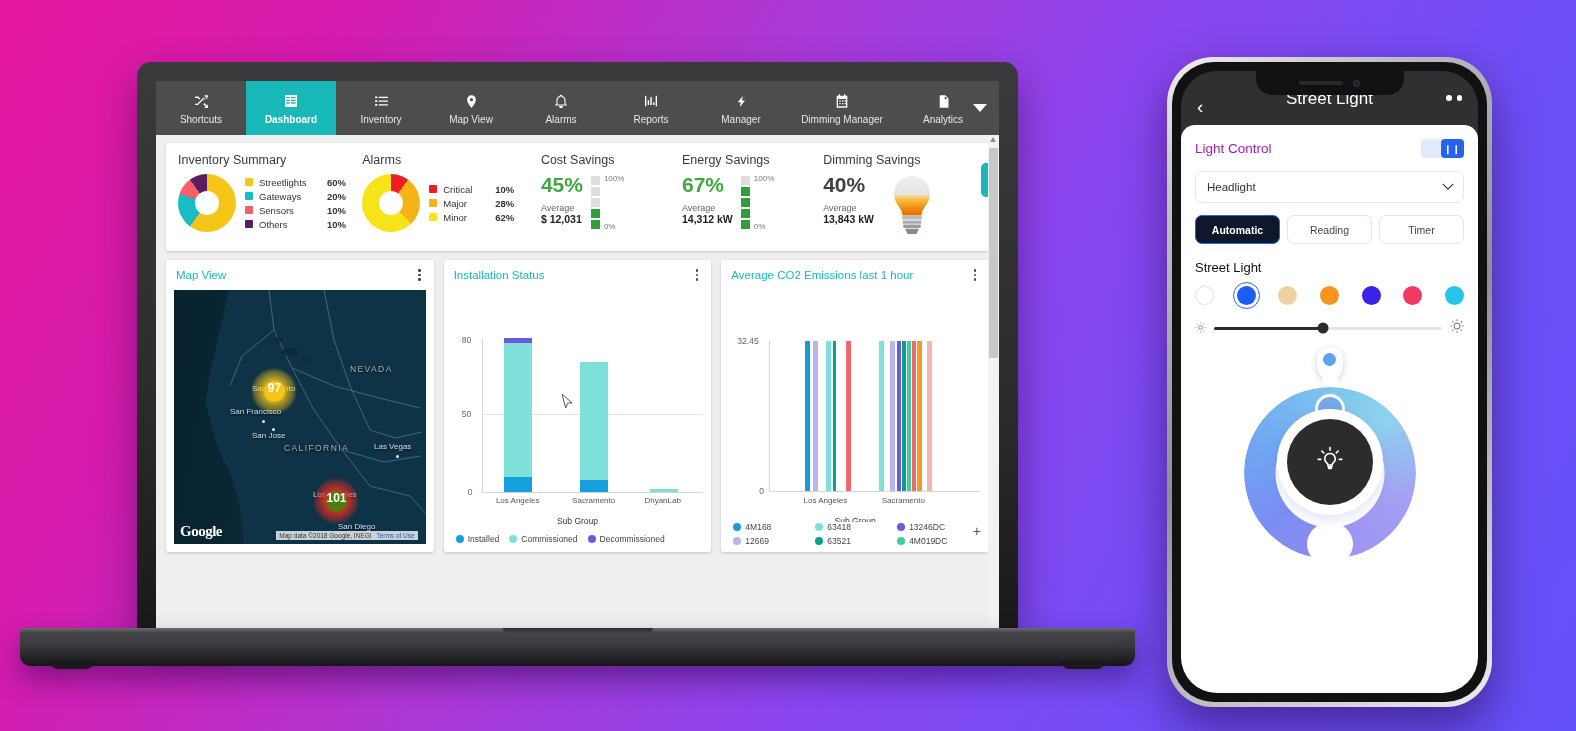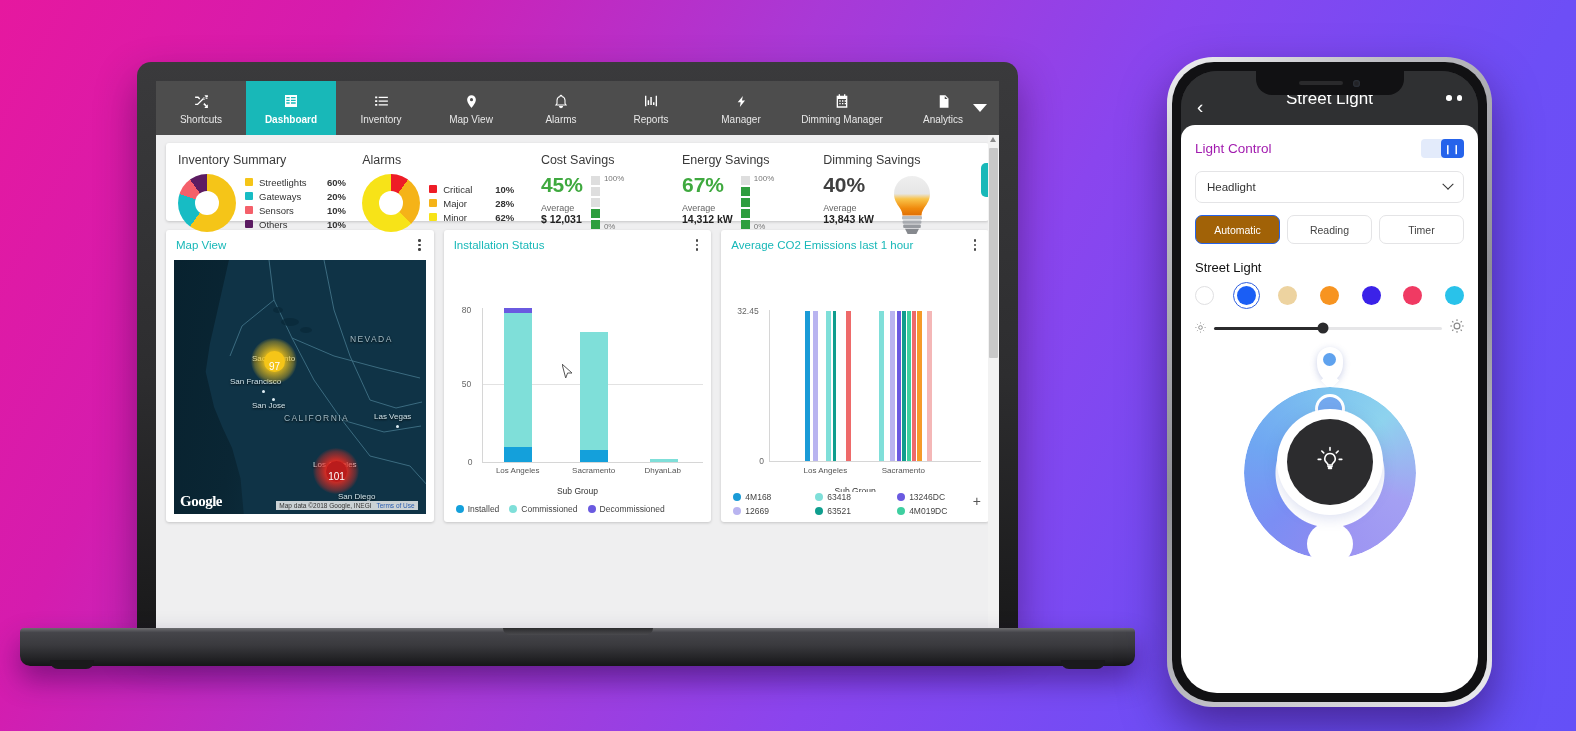--- a/index.html
+++ b/index.html
@@ -40,21 +40,21 @@
   .nav-ico { height:19px; display:flex; align-items:center; justify-content:center; }
   .nav-ico svg { fill:#fff; }
   .nav-caret { position:absolute; right:12px; top:50%; transform:translateY(-50%);
     width:0;height:0;border-left:7px solid transparent;border-right:7px solid transparent;border-top:8px solid #fff; }
 
   
   .page { background:#efeff0; height:497px; padding:8px 10px 0 10px; position:relative; overflow:hidden; }
   .card { background:#fff; border-radius:3px; box-shadow:0 1px 3px rgba(0,0,0,.18); }
 
   
-  .summary { display:flex; height:78px; padding:10px 6px 8px 12px; margin-bottom:9px; }
+  .summary { display:flex; height:108px; padding:10px 6px 8px 12px; margin-bottom:9px; }
   .sum-col { padding-right:8px; }
   .sum-title { font-size:12.5px; color:#3a3a3a; margin-bottom:7px; }
   .sum-body { display:flex; align-items:center; gap:9px; }
   .legend-rows { display:flex; flex-direction:column; gap:3px; }
   .lrow { display:flex; align-items:center; gap:6px; font-size:9.5px; color:#333; }
   .lsw { width:8px; height:8px; border-radius:1px; flex:none; }
   .lname { width:62px; }
   .lval { font-weight:bold; }
   .donut { width:58px; height:58px; border-radius:50%; position:relative; flex:none; }
   .donut:after{ content:""; position:absolute; inset:17px; background:#fff; border-radius:50%; }
@@ -84,22 +84,22 @@
   .kebab i { width:2.5px; height:2.5px; background:#444; border-radius:50%; display:block; }
   .w-body { flex:1; position:relative; overflow:hidden; }
 
   
   .map { position:absolute; inset:0 8px 8px 8px; background:#0f3346; overflow:hidden; }
   .map-water { position:absolute; left:0; top:0; width:42%; height:100%;
     background:linear-gradient(100deg,#08222f 0%,#0a2634 60%,#0d2e3e 100%); }
   .mlbl { position:absolute; color:#cfe3ea; font-size:8px; text-shadow:0 1px 2px #000; }
   .mlbl.big { font-size:8.5px; letter-spacing:1.4px; color:#9fb9c4; }
   .mdot { position:absolute; width:3px;height:3px;background:#dfeef4;border-radius:50%; }
-  .cluster { position:absolute; border-radius:50%; display:flex; align-items:flex-end; justify-content:center;
-    color:#fff; font-size:10px; font-weight:normal; }
+  .cluster { position:absolute; border-radius:50%; display:flex; align-items:flex-start; justify-content:center;
+    color:#fff; font-size:12px; font-weight:bold; }
   .cl-halo { position:absolute; border-radius:50%; }
   .gmark { position:absolute; left:6px; bottom:4px; color:#fff; font-size:15px; font-weight:bold; letter-spacing:-.5px;
     font-family:"Liberation Serif", serif; }
   .mattrib { position:absolute; right:8px; bottom:4px; background:rgba(245,245,245,.82); color:#333;
     font-size:6.5px; padding:1px 3px; }
 
   
   .chart { position:absolute; inset:0; }
   .ytick { position:absolute; right:0; transform:translateY(-50%); font-size:8.5px; color:#666; }
   .xtick { position:absolute; transform:translateX(-50%); font-size:8px; color:#555; white-space:nowrap; }
@@ -149,21 +149,21 @@
   .toggle { width:43px; height:19px; background:#e3ebfb; border-radius:4px; display:flex; justify-content:flex-end; cursor:pointer; }
   .toggle-knob { width:23px; height:19px; background:#2563eb; border-radius:4px; color:#fff; font-size:9px;
      display:flex; align-items:center; justify-content:center; letter-spacing:1px; }
   .select { height:32px; border:1px solid #e4e4e6; border-radius:7px; display:flex; align-items:center;
      justify-content:space-between; padding:0 11px; font-size:11.5px; color:#333; margin-bottom:12px; cursor:pointer; }
   .chev { width:8px;height:8px;border-right:1.6px solid #333;border-bottom:1.6px solid #333;
      transform:rotate(45deg) translate(-2px,-2px); }
   .segs { display:flex; gap:7px; margin-bottom:16px; }
   .seg { flex:1; height:29px; border-radius:7px; border:1px solid #e4e4e6; display:flex; align-items:center;
      justify-content:center; font-size:10.5px; color:#444; cursor:pointer; }
-  .seg.on { background:#a16207; border-color:#2563eb; color:#fff; }
+  .seg.on { background:#0f172a; border-color:#2563eb; color:#fff;font-weight:bold; }
   .sl-title { font-size:13px; color:#111; margin-bottom:11px; }
   .swatches { display:flex; justify-content:space-between; margin-bottom:14px; }
   .sw { width:19px; height:19px; border-radius:50%; cursor:pointer; }
   .sw.empty { border:1px solid #e0e0e2; background:#fff; }
   .sw-sel { width:19px;height:19px;border-radius:50%;position:relative;cursor:pointer; }
   .sw-sel:after{ content:""; position:absolute; inset:-4px; border:1.6px solid #2f5fe0; border-radius:50%; }
   .slider-row { display:flex; align-items:center; gap:8px; margin-bottom:4px; }
   .sl-track { flex:1; height:3px; background:#e6e6e8; border-radius:2px; position:relative; }
   .sl-fill { position:absolute; left:0; top:0; height:3px; background:#2b2b2d; border-radius:2px; width:48%; }
   .sl-knob { position:absolute; left:48%; top:50%; transform:translate(-50%,-50%); width:11px;height:11px;
@@ -445,21 +445,21 @@
                 <span class="mdot" style="left:222px;top:165px"></span>
                 <span class="mlbl" style="left:139px;top:200px">Los Angeles</span>
                 <span class="mlbl" style="left:164px;top:232px">San Diego</span>
                 <span class="mdot" style="left:184px;top:244px"></span>
 
                 <span class="cl-halo" style="left:77px;top:78px;width:46px;height:46px;background:radial-gradient(circle,rgba(245,197,24,.85) 30%,rgba(245,197,24,.35) 60%,rgba(245,197,24,0) 72%)"></span>
                 <span class="cluster" style="left:90px;top:91px;width:21px;height:21px;background:#f5c518">
                   <span>97</span>
                 </span>
                 <span class="cl-halo" style="left:139px;top:188px;width:46px;height:46px;background:radial-gradient(circle,rgba(238,43,32,.9) 30%,rgba(238,43,32,.35) 60%,rgba(238,43,32,0) 72%)"></span>
-                <span class="cluster" style="left:152px;top:201px;width:21px;height:21px;background:#b91c1c">
+                <span class="cluster" style="left:152px;top:201px;width:21px;height:21px;background:#4d7c0f">
                   <span>101</span>
                 </span>
 
                 <span class="gmark">Google</span>
                 <span class="mattrib">
                   <span>Map data ©2018 Google, INEGI</span>
                   <span style="color:#2a5db0;margin-left:3px">Terms of Use</span>
                 </span>
               </div>
             </div>

